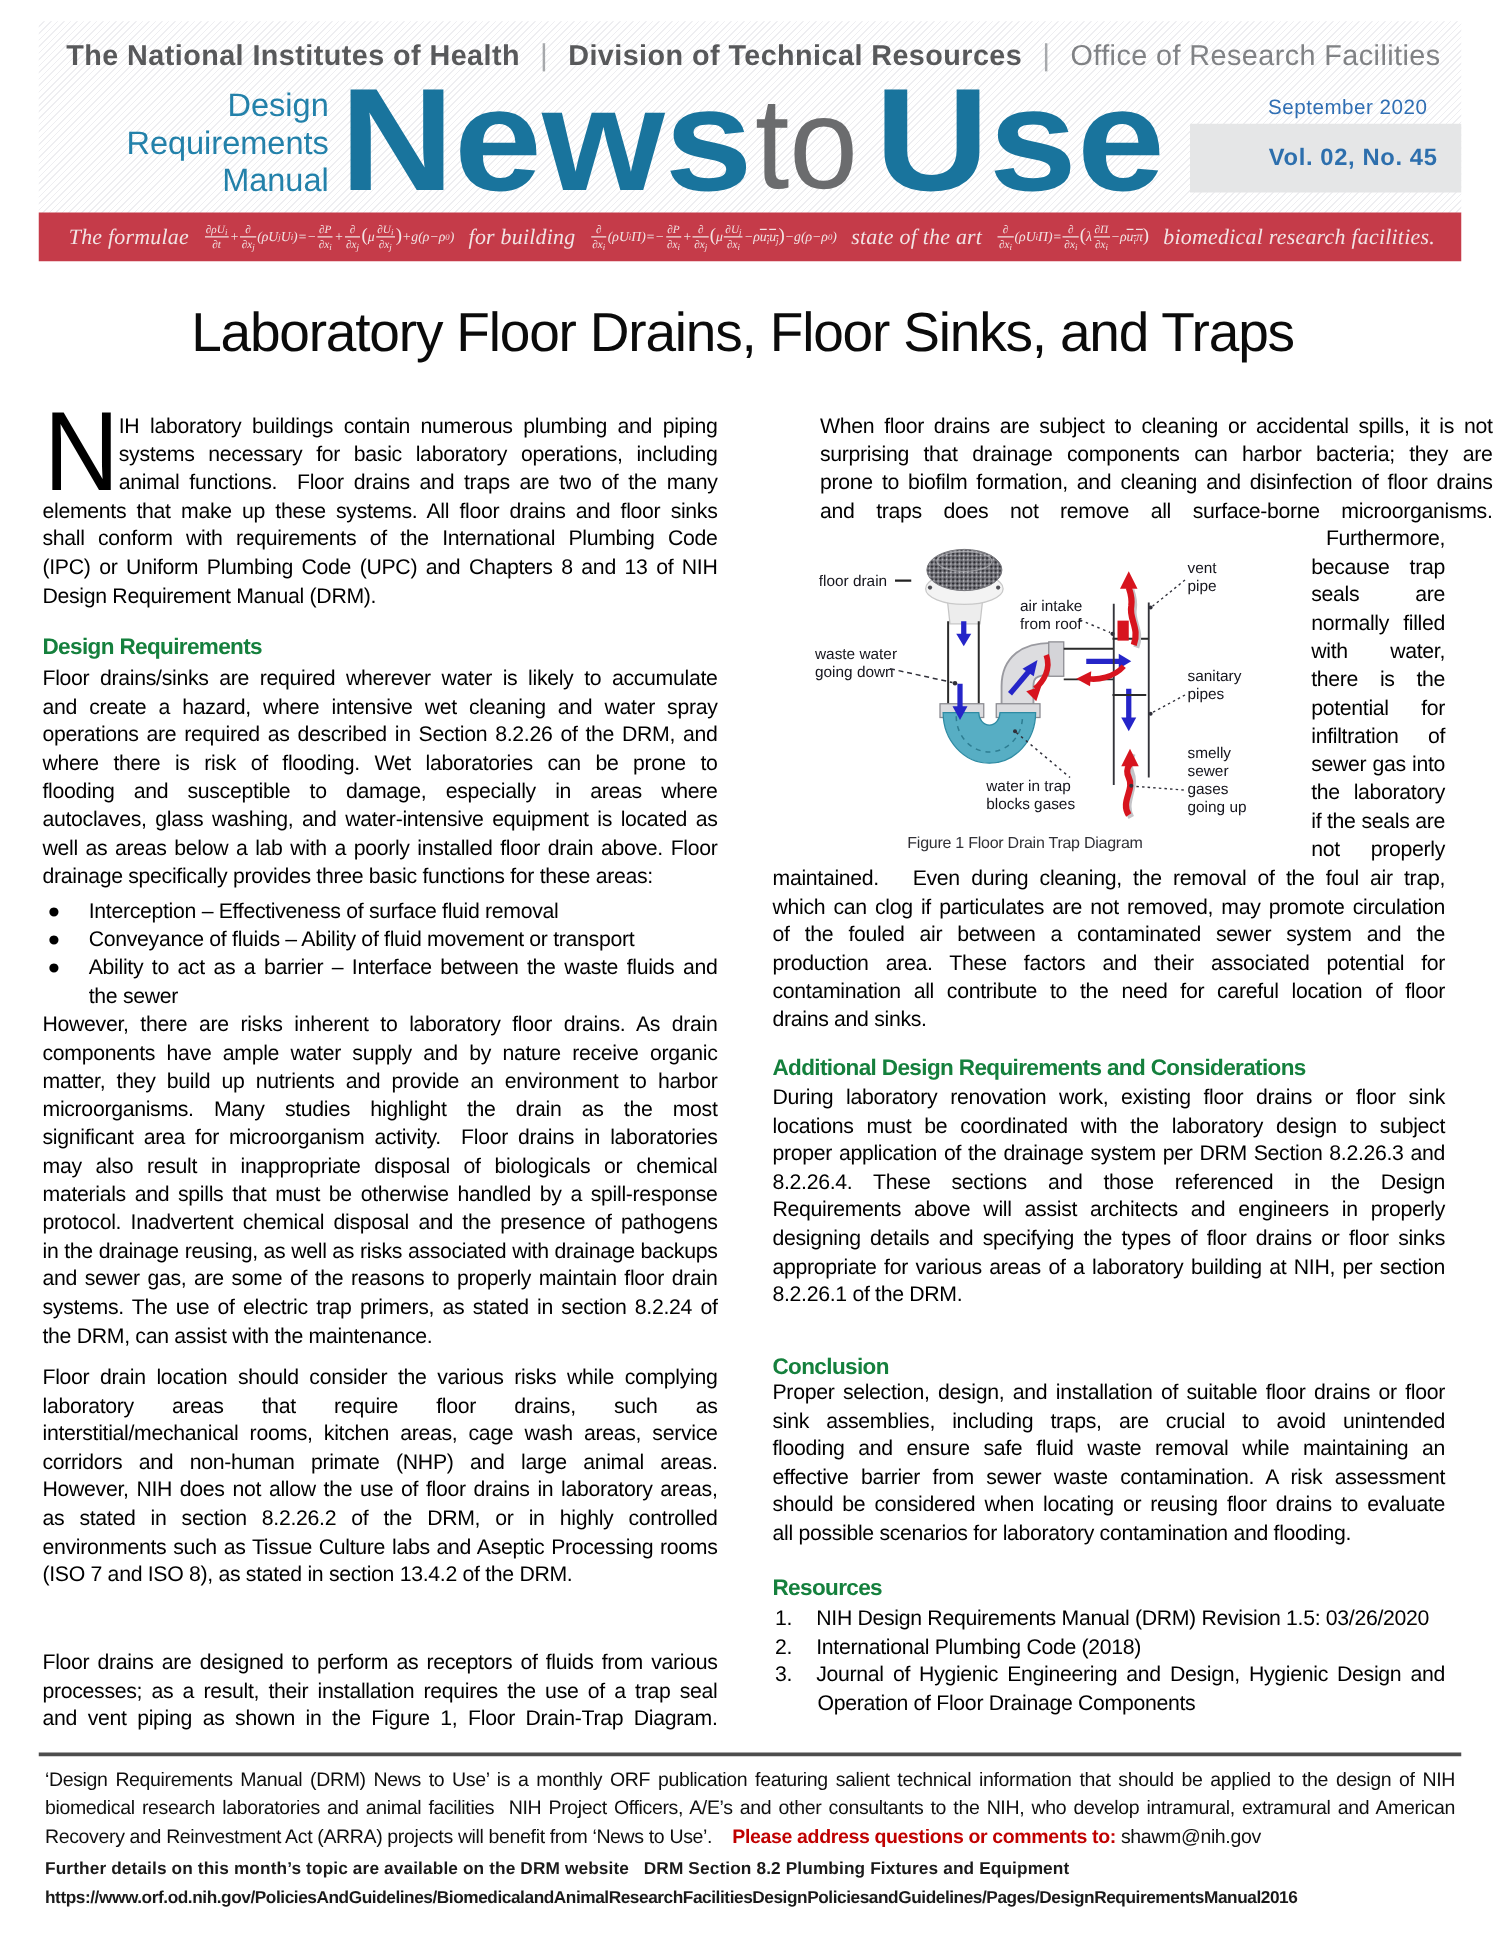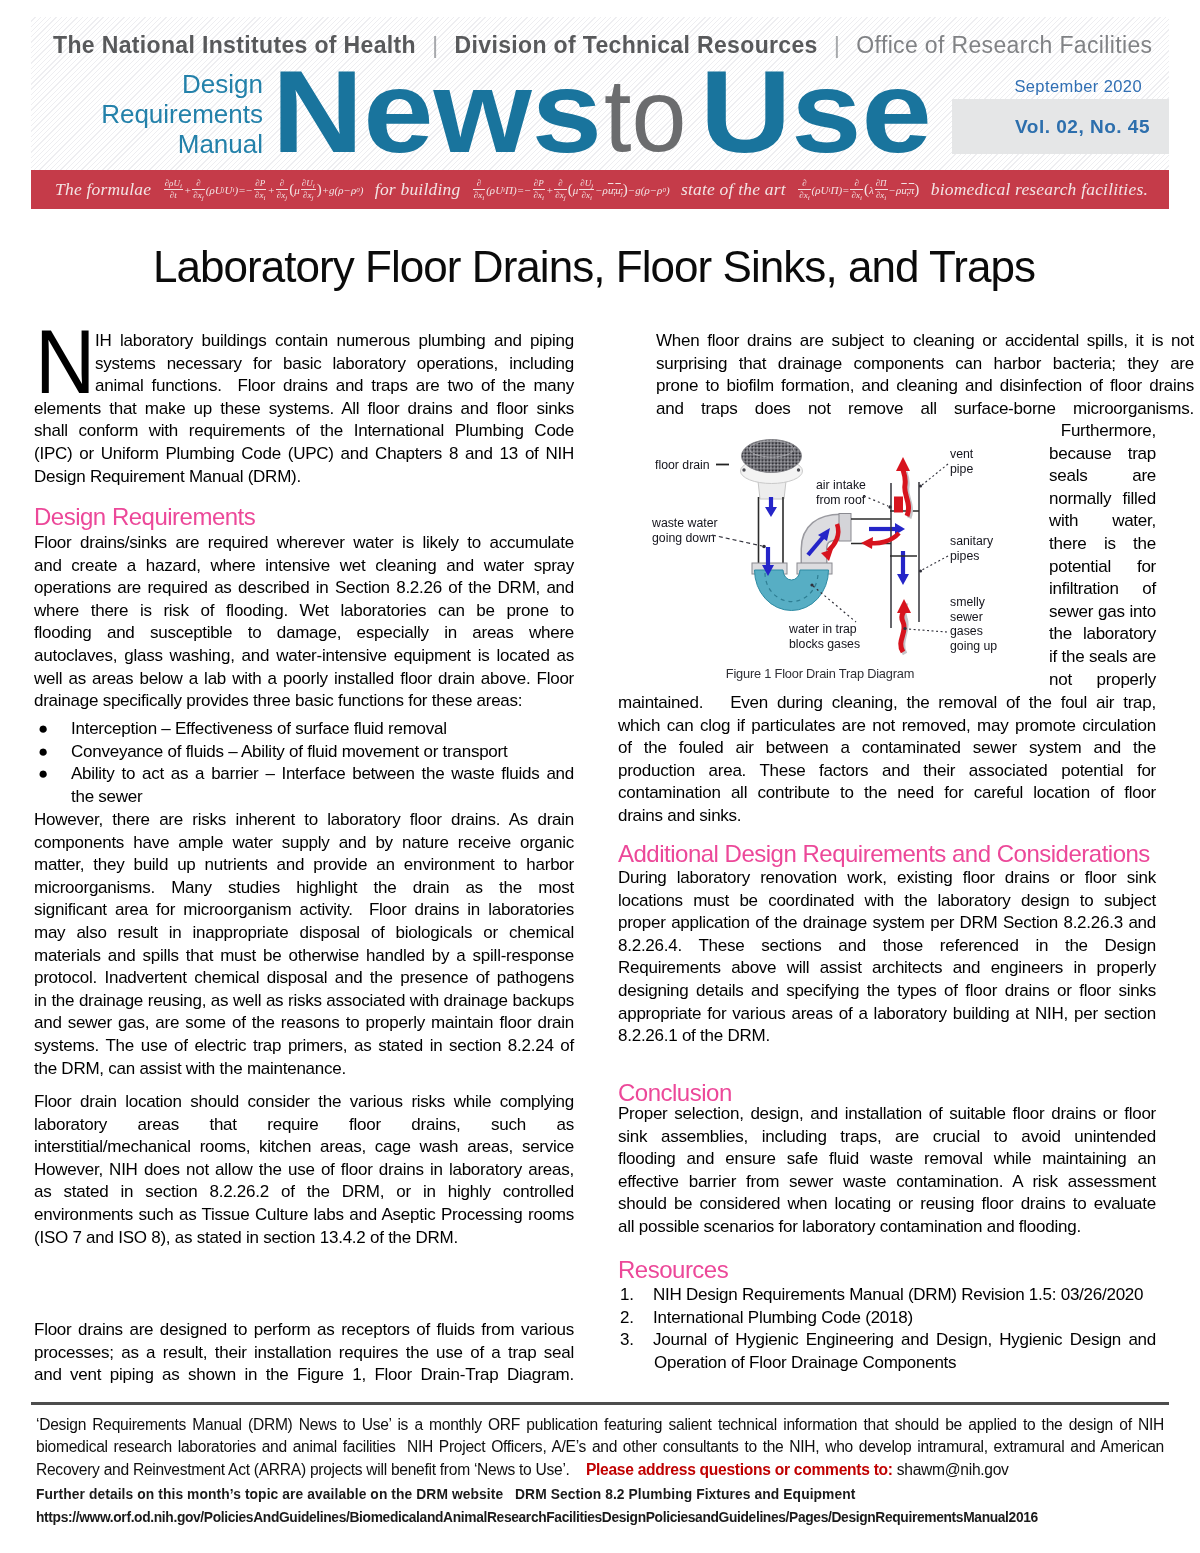--- a/index.html
+++ b/index.html
@@ -35,21 +35,21 @@
   .fr .de{display:block;padding:1px 1px 0;}
   .fs{font-size:15px;font-style:normal;}
   
   #title{left:-6px;top:244px;width:1200px;text-align:center;font-size:44px;line-height:45px;
          color:#0b0b0b;letter-spacing:-0.95px;}
   
   .col{position:absolute;font-size:17px;line-height:22.6px;color:#000;letter-spacing:-0.25px;}
   .col div{text-align:justify;text-align-last:justify;}
   .col div.l{text-align:left;text-align-last:left;}
   .col div.r{text-align:right;text-align-last:right;}
-  .hd{position:absolute;font-size:24px;font-weight:normal;color:#ec4899;line-height:22px;letter-spacing:-0.5px;}
+  .hd{position:absolute;font-size:18px;font-weight:bold;color:#15803d;line-height:22px;letter-spacing:-0.5px;}
   .drop{float:left;width:61px;height:68px;font-size:90px;line-height:68px;font-weight:400;
         padding-left:1px;box-sizing:border-box;margin-top:-2px;color:#000;transform:scaleX(0.93);transform-origin:left top;}
   .bl{position:relative;padding-left:37px;}
   .bl .bm{position:absolute;left:4px;top:0;font-size:17px;}
   #res .bm{left:0;}
   #res .bl{padding-left:35px;}
   .bl2{padding-left:37px;}
   
   #fhr{left:31px;top:1402px;width:1138px;height:2.5px;background:#4d4d4d;}
   .foot{position:absolute;color:#0f0f0f;}
@@ -159,20 +159,21 @@
 <div>protocol. Inadvertent chemical disposal and the presence of pathogens</div>
 <div>in the drainage reusing, as well as risks associated with drainage backups</div>
 <div>and sewer gas, are some of the reasons to properly maintain floor drain</div>
 <div>systems. The use of electric trap primers, as stated in section 8.2.24 of</div>
 <div class="l">the DRM, can assist with the maintenance.</div>
 </div>
 <div class="col" id="p4" style="left:34px;top:1091px;width:540px;">
 <div>Floor drain location should consider the various risks while complying</div>
 <div>laboratory areas that require floor drains, such as</div>
 <div>interstitial/mechanical rooms, kitchen areas, cage wash areas, service</div>
+<div>corridors and non-human primate (NHP) and large animal areas.</div>
 <div>However, NIH does not allow the use of floor drains in laboratory areas,</div>
 <div>as stated in section 8.2.26.2 of the DRM, or in highly controlled</div>
 <div>environments such as Tissue Culture labs and Aseptic Processing rooms</div>
 <div class="l">(ISO 7 and ISO 8), as stated in section 13.4.2 of the DRM.</div>
 </div>
 <div class="col" id="p5" style="left:34px;top:1319px;width:540px;">
 <div>Floor drains are designed to perform as receptors of fluids from various</div>
 <div>processes; as a result, their installation requires the use of a trap seal</div>
 <div>and vent piping as shown in the Figure 1, Floor Drain-Trap Diagram.</div>
 </div>

